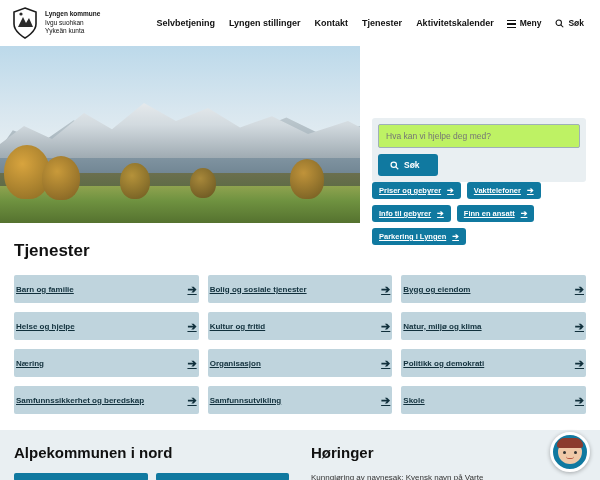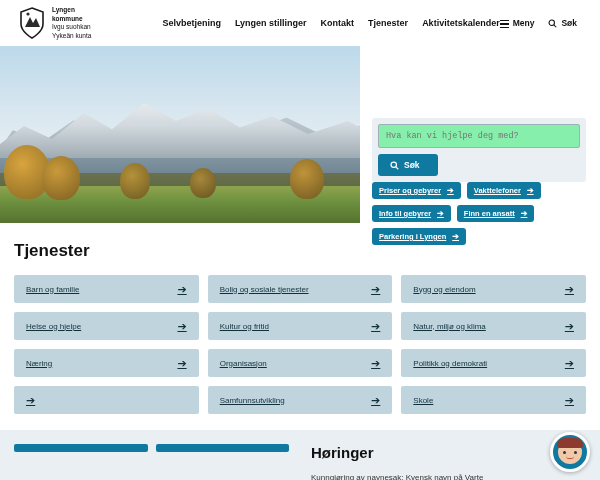--- a/index.html
+++ b/index.html
@@ -9,21 +9,21 @@
     background: #ffffff;
     overflow: hidden;
   }
   .page { position: relative; width: 600px; height: 480px; overflow: hidden; }
 
   
   .header {
     height: 46px;
     display: flex;
     align-items: center;
-    padding: 0 19px;
+    padding: 0 12px;
     background: #ffffff;
   }
   .brand { display: flex; align-items: center; gap: 7px; }
   .crest { width: 26px; height: 32px; flex: 0 0 26px; }
   .brand-text { display: flex; flex-direction: column; justify-content: center; }
   .brand-text span { font-size: 6.5px; line-height: 8.5px; color: #111; }
   .brand-text span.b1 { font-weight: bold; }
 
   .nav {
     display: flex;
@@ -72,23 +72,23 @@
   .t1 { width: 46px; height: 54px; left: 4px; top: 56%; background: radial-gradient(circle at 40% 35%, #d8a43e, #8a6a23); }
   .t2 { width: 38px; height: 44px; left: 42px; top: 62%; background: radial-gradient(circle at 40% 35%, #c99a3a, #7d5f22); }
   .t3 { width: 30px; height: 36px; left: 120px; top: 66%; background: radial-gradient(circle at 40% 35%, #b5923a, #6d5a21); }
   .t4 { width: 26px; height: 30px; left: 190px; top: 69%; background: radial-gradient(circle at 40% 35%, #a8883a, #64521f); }
   .t5 { width: 34px; height: 40px; left: 290px; top: 64%; background: radial-gradient(circle at 40% 35%, #c0933a, #6f5a21); }
 
   
   .search-wrap { position: absolute; left: 372px; top: 72px; width: 214px; }
   .search-box { background: #e9eff2; border-radius: 3px; padding: 6px; }
   .search-input {
-    width: 100%; height: 24px; border: 1px solid #9fb0b8; background: #86efac;
+    width: 100%; height: 24px; border: 1px solid #9fb0b8; background: #bef264;
     font-size: 8.5px; padding: 0 7px; color: #4a4a4a; border-radius: 2px;
-    font-family: Liberation Mono, monospace;
+    font-family: Liberation Sans, sans-serif;
   }
   .search-btn {
     margin-top: 6px; height: 22px; min-width: 60px; padding: 0 12px;
     background: #1079a0; color: #fff; border: none; border-radius: 3px;
     font-size: 8.5px; font-weight: bold; display: inline-flex; align-items: center; gap: 5px;
     font-family: "Liberation Sans", sans-serif; cursor: pointer;
   }
   .chips { display: flex; flex-wrap: wrap; gap: 6px; width: 214px; }
   .chip {
     background: #1079a0; color: #fff; font-size: 7.5px; font-weight: bold;
@@ -97,21 +97,21 @@
   }
   .chip .arr { font-size: 8px; }
 
   
   .services { padding: 18px 14px 0 14px; }
   .services h2 { font-size: 17px; color: #111; font-weight: bold; margin-bottom: 14px; }
   .grid { display: grid; grid-template-columns: repeat(3, 1fr); gap: 9px 9px; }
   .card {
     background: #bfd4dd; border-radius: 2px; height: 28px;
     display: flex; align-items: center; justify-content: space-between;
-    padding: 0 12px; font-size: 8px; font-weight: normal; color: #11303c;
+    padding: 0 2px; font-size: 8px; font-weight: bold; color: #11303c;
   }
   .card .arr { font-size: 11px; color: #11303c; }
 
   
   .bottom { margin-top: 16px; background: #e9eff2; padding: 14px 14px 0 14px; display: flex; gap: 22px; }
   .bcol { flex: 1; }
   .bcol h3 { font-size: 15px; font-weight: bold; color: #111; margin-bottom: 12px; }
   .bbar { height: 8px; background: #1079a0; border-radius: 2px; width: 100%; }
   .bbars { display: flex; gap: 8px; }
   .bline { font-size: 8px; color: #333; }
@@ -265,35 +265,37 @@
       <a class="card" href="#">
         <span>Organisasjon</span>
         <span class="arr">➔</span>
       </a>
       <a class="card" href="#">
         <span>Politikk og demokrati</span>
         <span class="arr">➔</span>
       </a>
 
       <a class="card" href="#">
+        <span>Samfunnssikkerhet og beredskap</span>
         <span class="arr">➔</span>
       </a>
       <a class="card" href="#">
         <span>Samfunnsutvikling</span>
         <span class="arr">➔</span>
       </a>
       <a class="card" href="#">
         <span>Skole</span>
         <span class="arr">➔</span>
       </a>
     </div>
   </div>
 
   <div class="bottom">
     <div class="bcol">
+      <h3>Alpekommunen i nord</h3>
       <div class="bbars">
         <div class="bbar"></div>
         <div class="bbar"></div>
       </div>
     </div>
     <div class="bcol">
       <h3>Høringer</h3>
       <div class="bline">Kunngjøring av navnesak: Kvensk navn på Varte</div>
     </div>
   </div>

